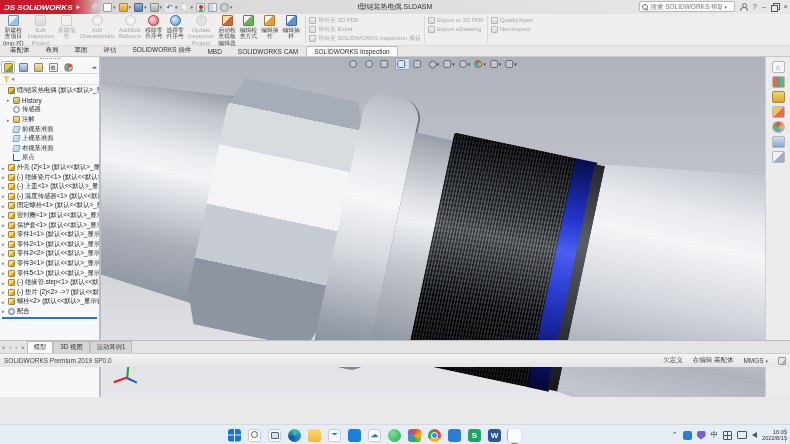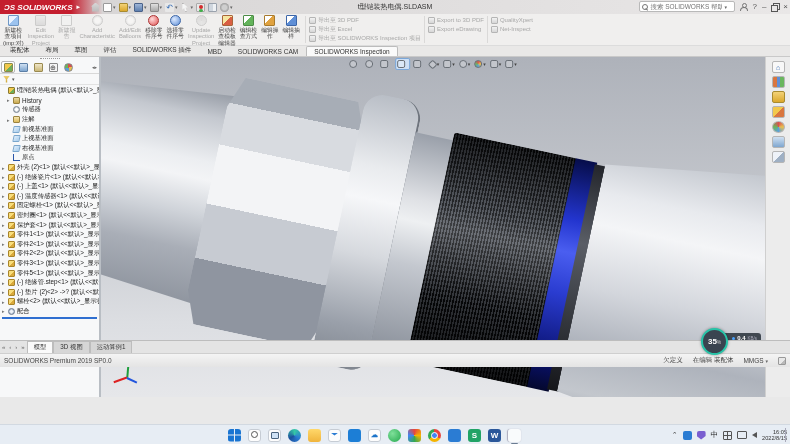--- a/index.html
+++ b/index.html
@@ -678,38 +678,20 @@
             <span class="hcaret">▾</span>
           </span>
         </div>
 
       <div id="triad">
         <span class="ax g"></span>
         <span class="ax r"></span>
         <span class="ax b"></span>
       </div>
 
-      <div id="netwidget">
-        <div id="net-circle">
-          <span class="pct">35</span>
-          <span class="pctu">%</span>
-        </div>
-        <div id="net-pill">
-          <span class="net-row">
-            <span class="dot up"></span>
-            <span class="net-val">0.4</span>
-            <span class="net-unit">KB/s</span>
-          </span>
-          <span class="net-row">
-            <span class="dot dn"></span>
-            <span class="net-val">0.3</span>
-            <span class="net-unit">KB/s</span>
-          </span>
-        </div>
-      </div>
     </div>
 
     <div id="taskpane">
       <span class="tp-ic tp-home">⌂</span>
       <span class="tp-ic tp-lib"></span>
       <span class="tp-ic tp-fold"></span>
       <span class="tp-ic tp-pal"></span>
       <span class="tp-ic tp-app"></span>
       <span class="tp-ic tp-prop"></span>
       <span class="tp-ic tp-forum"></span>

